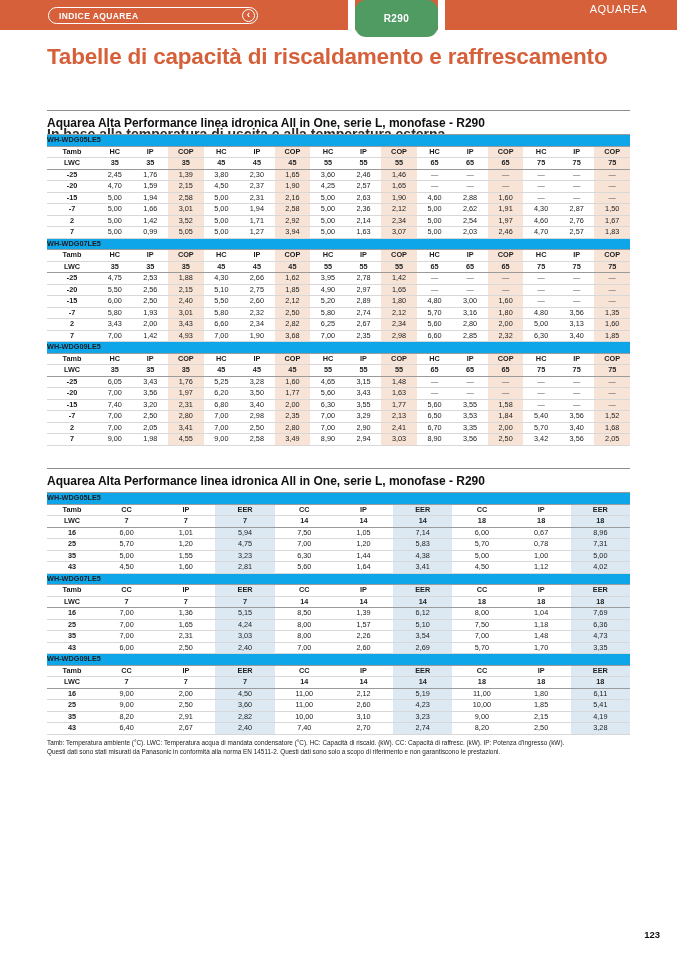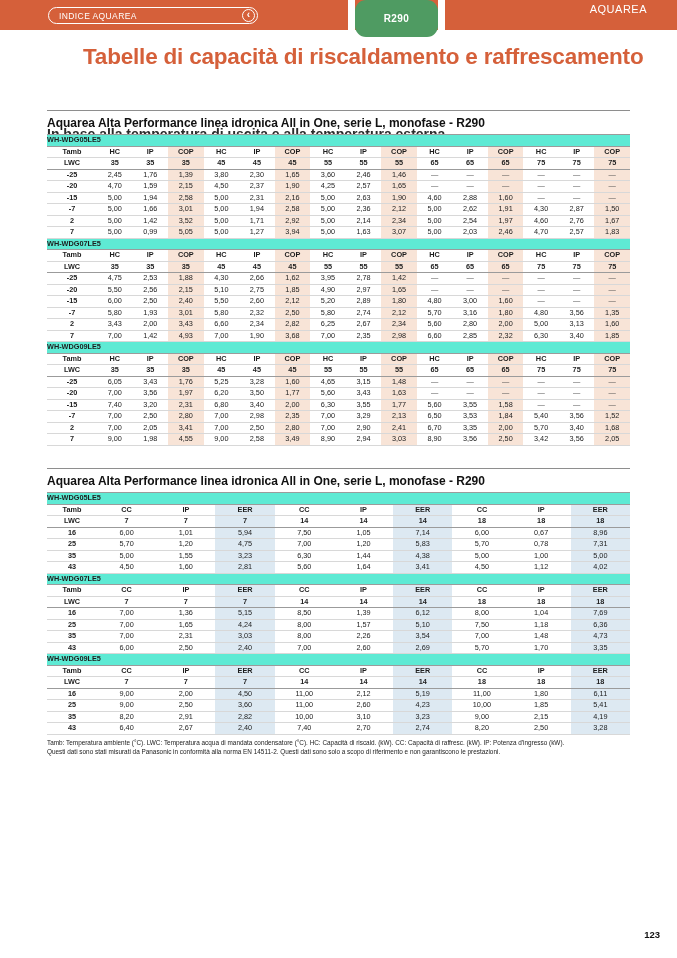--- a/index.html
+++ b/index.html
@@ -21,37 +21,36 @@
     position:absolute; top:0; left:355px; width:83px; height:37px;
     background:var(--green); color:#fff; font-weight:bold; font-size:10px;
     display:flex; align-items:center; justify-content:center; letter-spacing:.4px;border-radius:11px;
   }
   .nav-pill {
     position:absolute; top:7px; left:48px; width:210px; height:17px;
     border:1px solid #fff; border-radius:9px; color:#fff;
     display:flex; align-items:center; justify-content:space-between;
     padding:0 2px 0 10px; cursor:pointer;
   }
-  .nav-pill .pill-label { font-size:8.5px; font-weight:normal; letter-spacing:.4px; }
+  .nav-pill .pill-label { font-size:8.5px; font-weight:bold; letter-spacing:.4px; }
   .chev-circle {
     width:13px; height:13px; border:1px solid #fff; border-radius:50%;
     display:flex; align-items:center; justify-content:center;
     font-size:10px; line-height:1; font-weight:bold; padding-bottom:1px;
   }
   .brand {
     position:absolute; top:0; right:30px; height:18px;
     display:flex; align-items:center; color:#fff; font-weight:normal;
     font-size:11px; letter-spacing:.5px;
   }
   
   .page-title {
     position:absolute; left:47px; top:44px; width:583px;
     color:var(--orange); font-size:22.5px; font-weight:bold; letter-spacing:-.2px;
     white-space:nowrap;
-    margin-left:36px;
   }
   .page-subtitle {
     position:absolute; left:47px; top:82px; width:583px;
     color:#2b2b2b; font-size:14px; font-weight:bold;margin-top:44px;
   }
   
   .section { position:absolute; left:47px; width:583px; }
   .section-heating { top:110px; }
   .section-cooling { top:468px; }
   .section-title {
@@ -64,21 +63,21 @@
     font-size:7.3px; color:#1d1d1d;
   }
   table.datatable col.label-col { width:50px; }
   table.datatable td {
     height:10.5px; line-height:10.5px; padding:0;
     text-align:center; white-space:nowrap; overflow:hidden;
     border-bottom:1px solid #d8d8d8;
   }
   td.rowlabel { text-align:left; font-weight:bold; padding-left:1px; }
   tr.model-row td {
-    text-align:left; font-weight:bold; background:#5eead4;
+    text-align:left; font-weight:bold; background:#0ea5e9;
     border-top:1px solid #9b9b9b; border-bottom:1px solid #9b9b9b;
   }
   tr.metric-row td, tr.lwc-row td { font-weight:bold; }
   tr.lwc-row td { border-bottom:1px solid #9b9b9b; }
   td.band-h { background:var(--bandH); }
   td.band-c { background:var(--bandC); }
   td.dash { color:#555; }
   
   .footnotes {
     position:absolute; left:47px; top:739px; width:583px;

